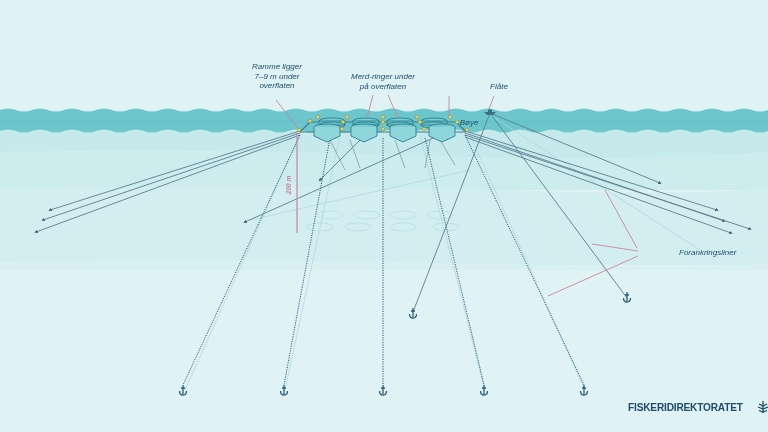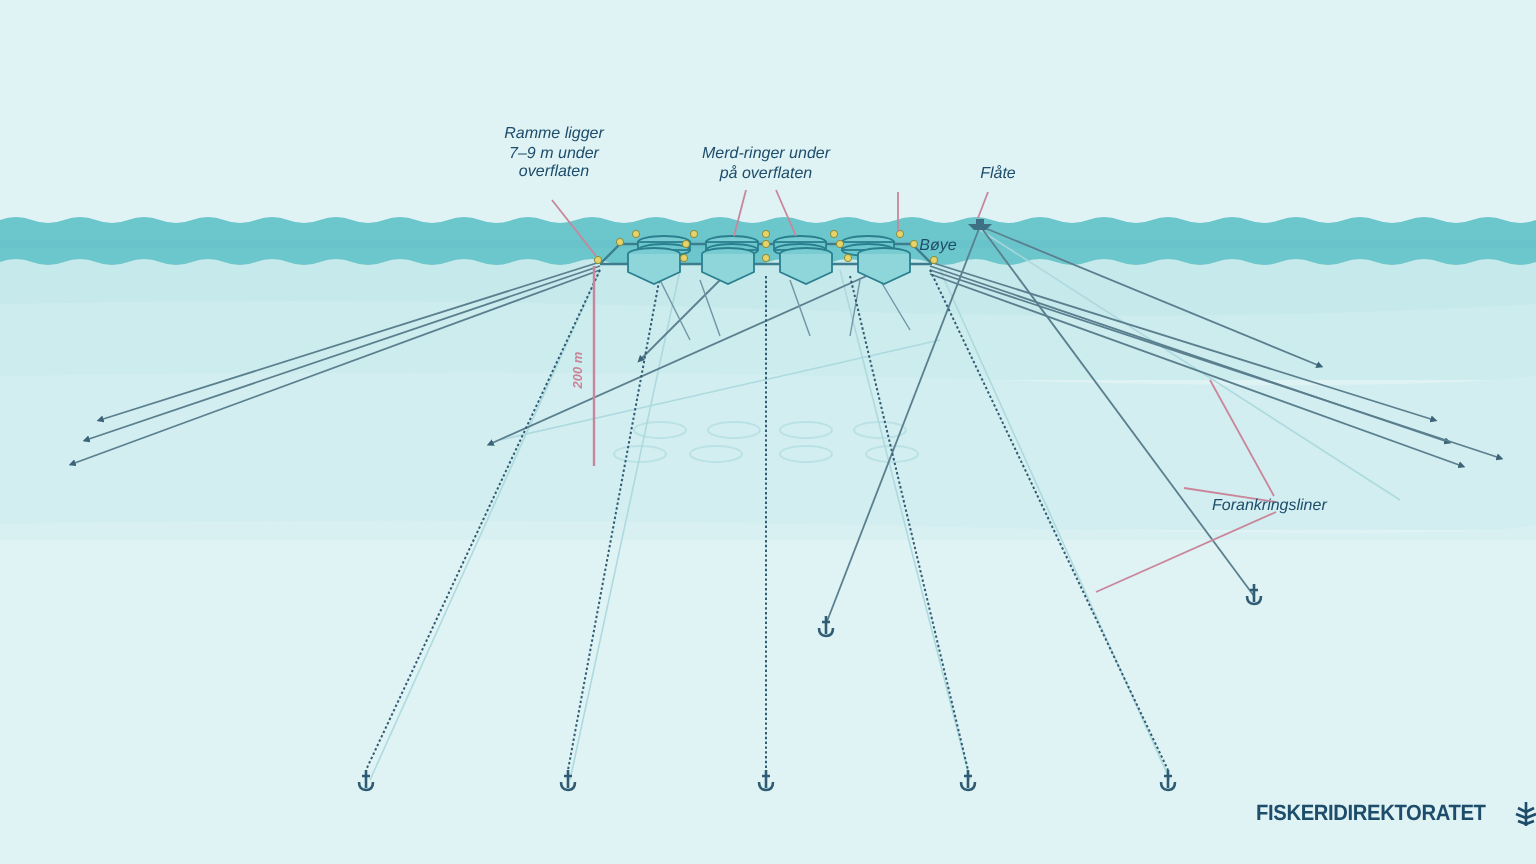--- a/index.html
+++ b/index.html
@@ -192,21 +192,21 @@
   <div>overflaten</div>
 </div>
 
 <div class="label" style="left:348px;top:72px;width:70px;">
   <div>Merd-ringer under</div>
   <div>på overflaten</div>
 </div>
 
 <div class="label" style="left:457px;top:82px;width:24px;margin-top:36px;">Bøye</div>
 <div class="label" style="left:487px;top:82px;width:24px;text-align:center;">Flåte</div>
-<div class="label" style="left:606px;top:248px;text-align:right;">Forankringsliner</div>
+<div class="label" style="left:679px;top:248px;text-align:right;">Forankringsliner</div>
 
 <div id="logo">
   <span id="logo-text">FISKERIDIREKTORATET</span>
   <svg width="14" height="14" viewBox="0 0 14 14">
     <g stroke="#1d4d6b" stroke-width="1.3" fill="none">
       <line x1="7" y1="1" x2="7" y2="13"></line>
       <path d="M3,4 L7,6 L11,4"></path>
       <path d="M2,7 L7,9 L12,7"></path>
       <path d="M3,10.5 L7,12 L11,10.5"></path>
     </g>

